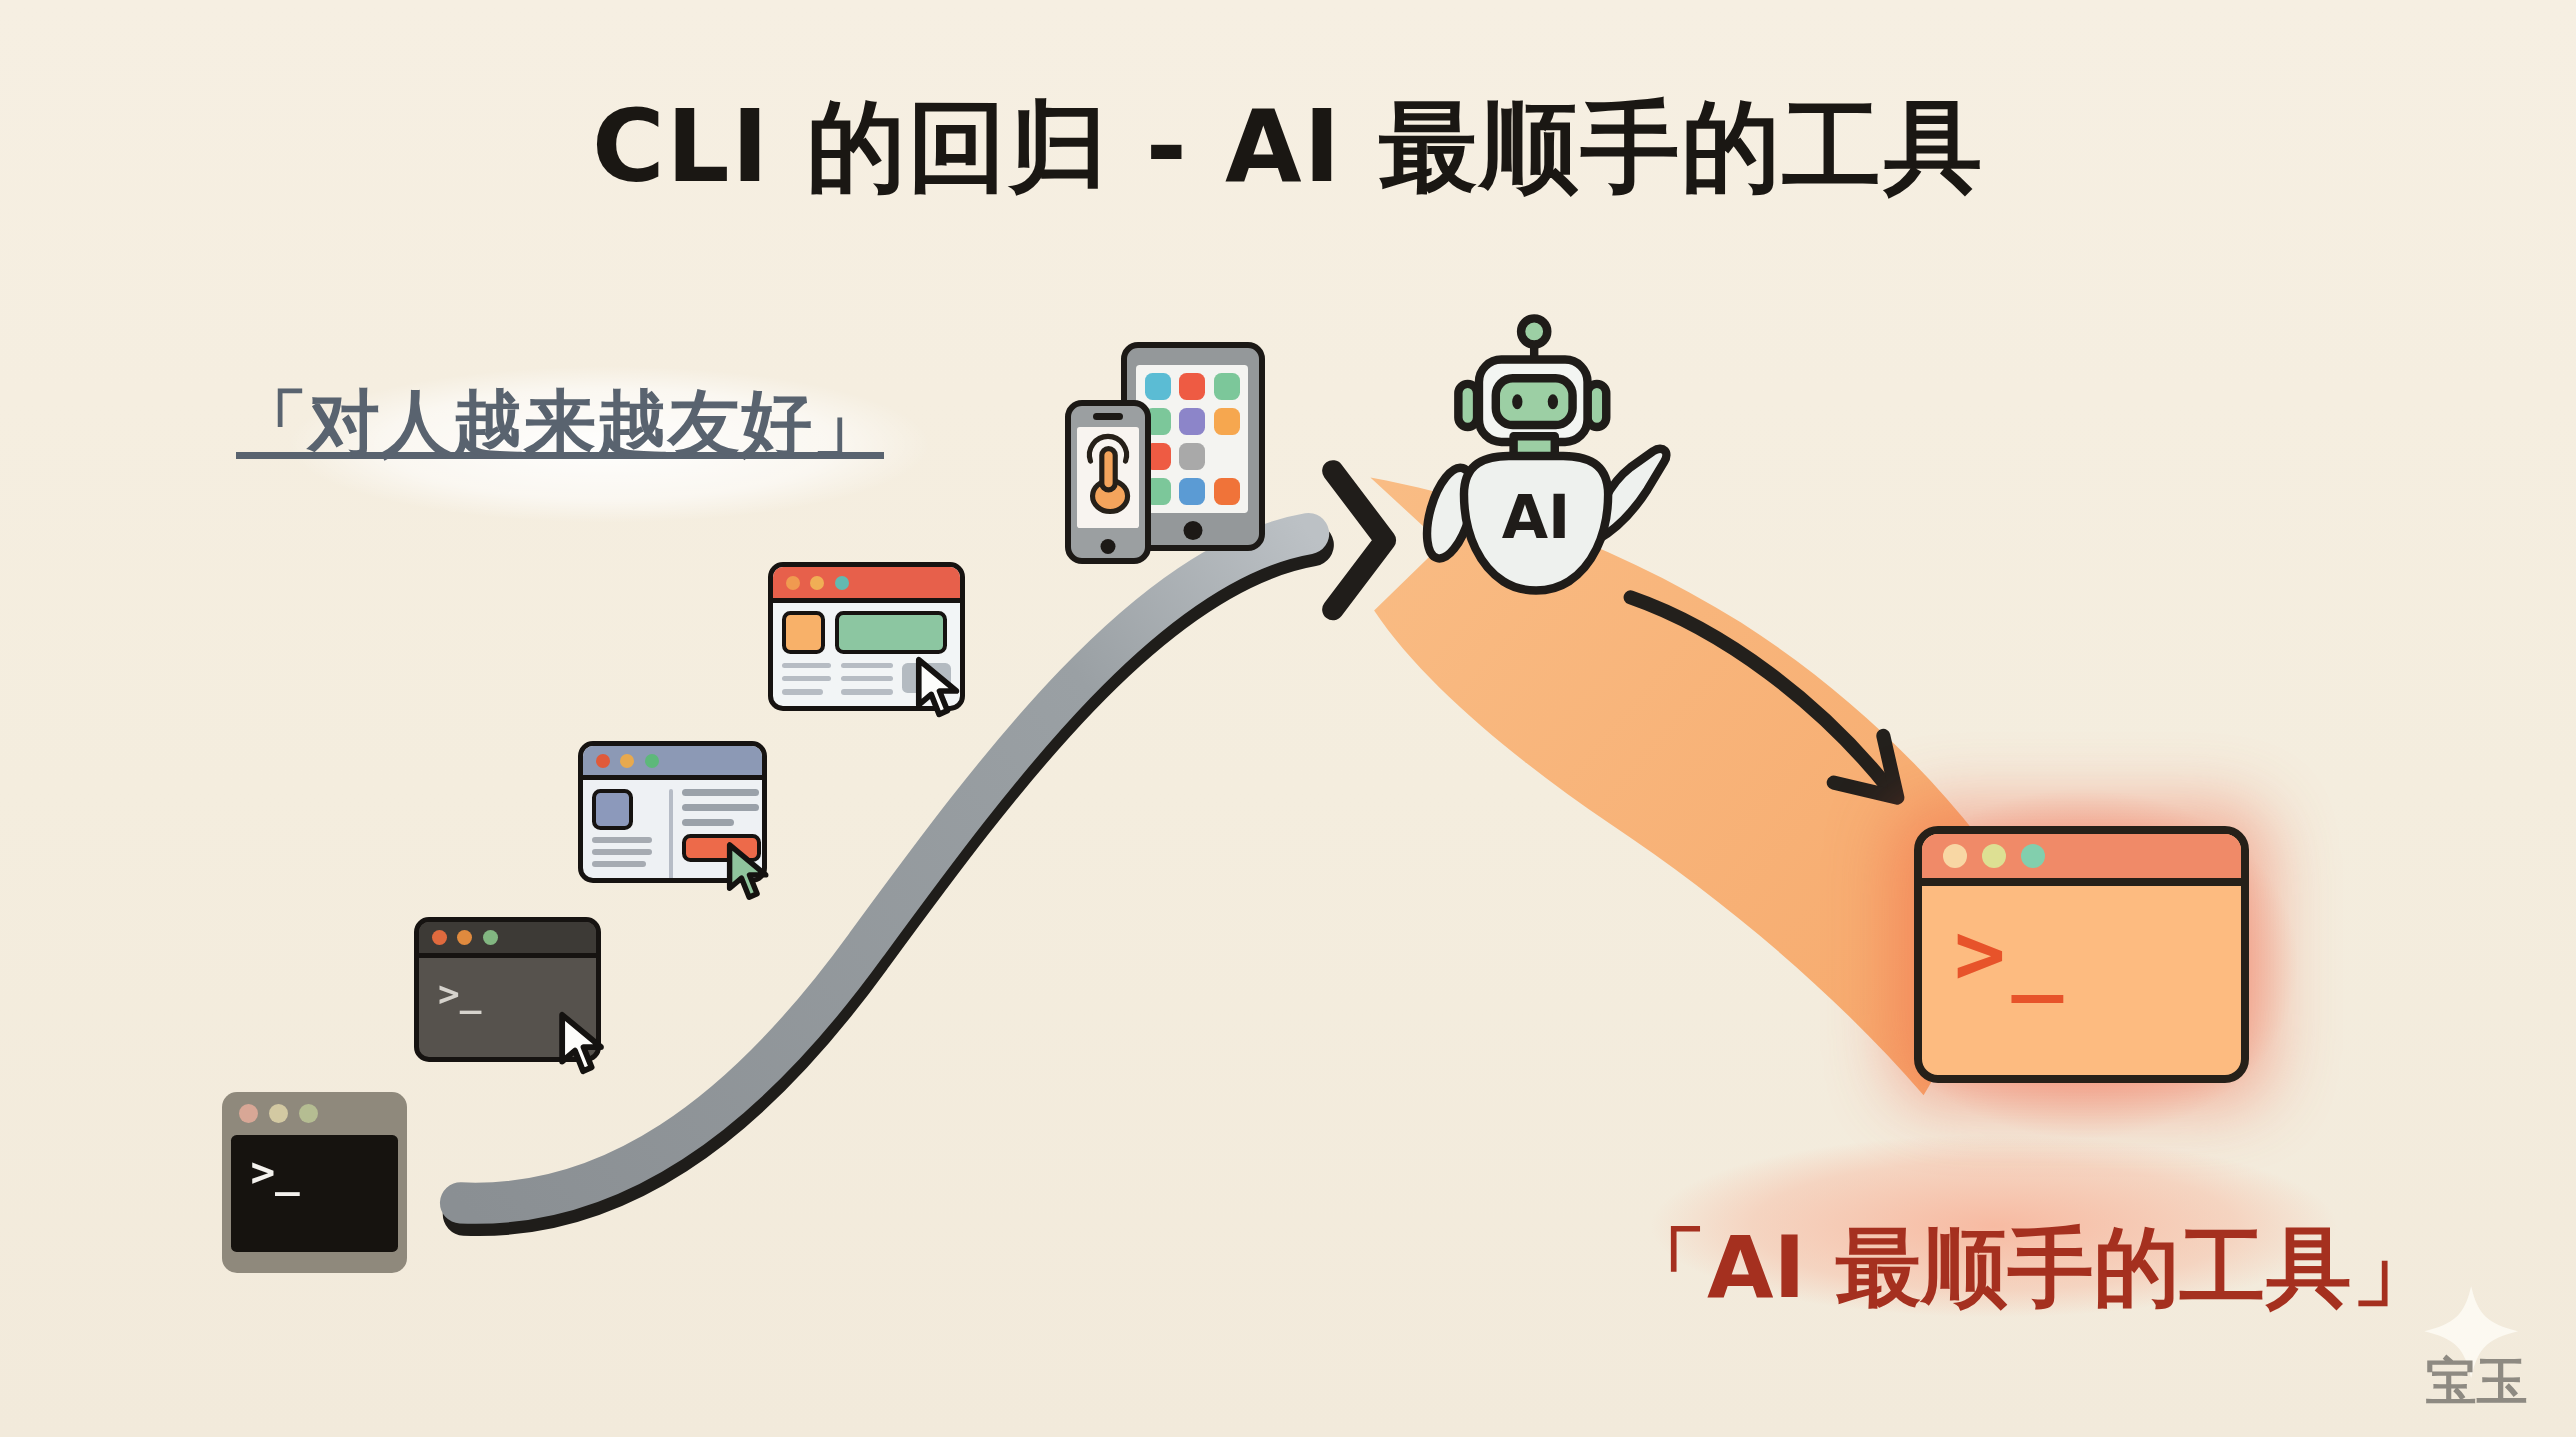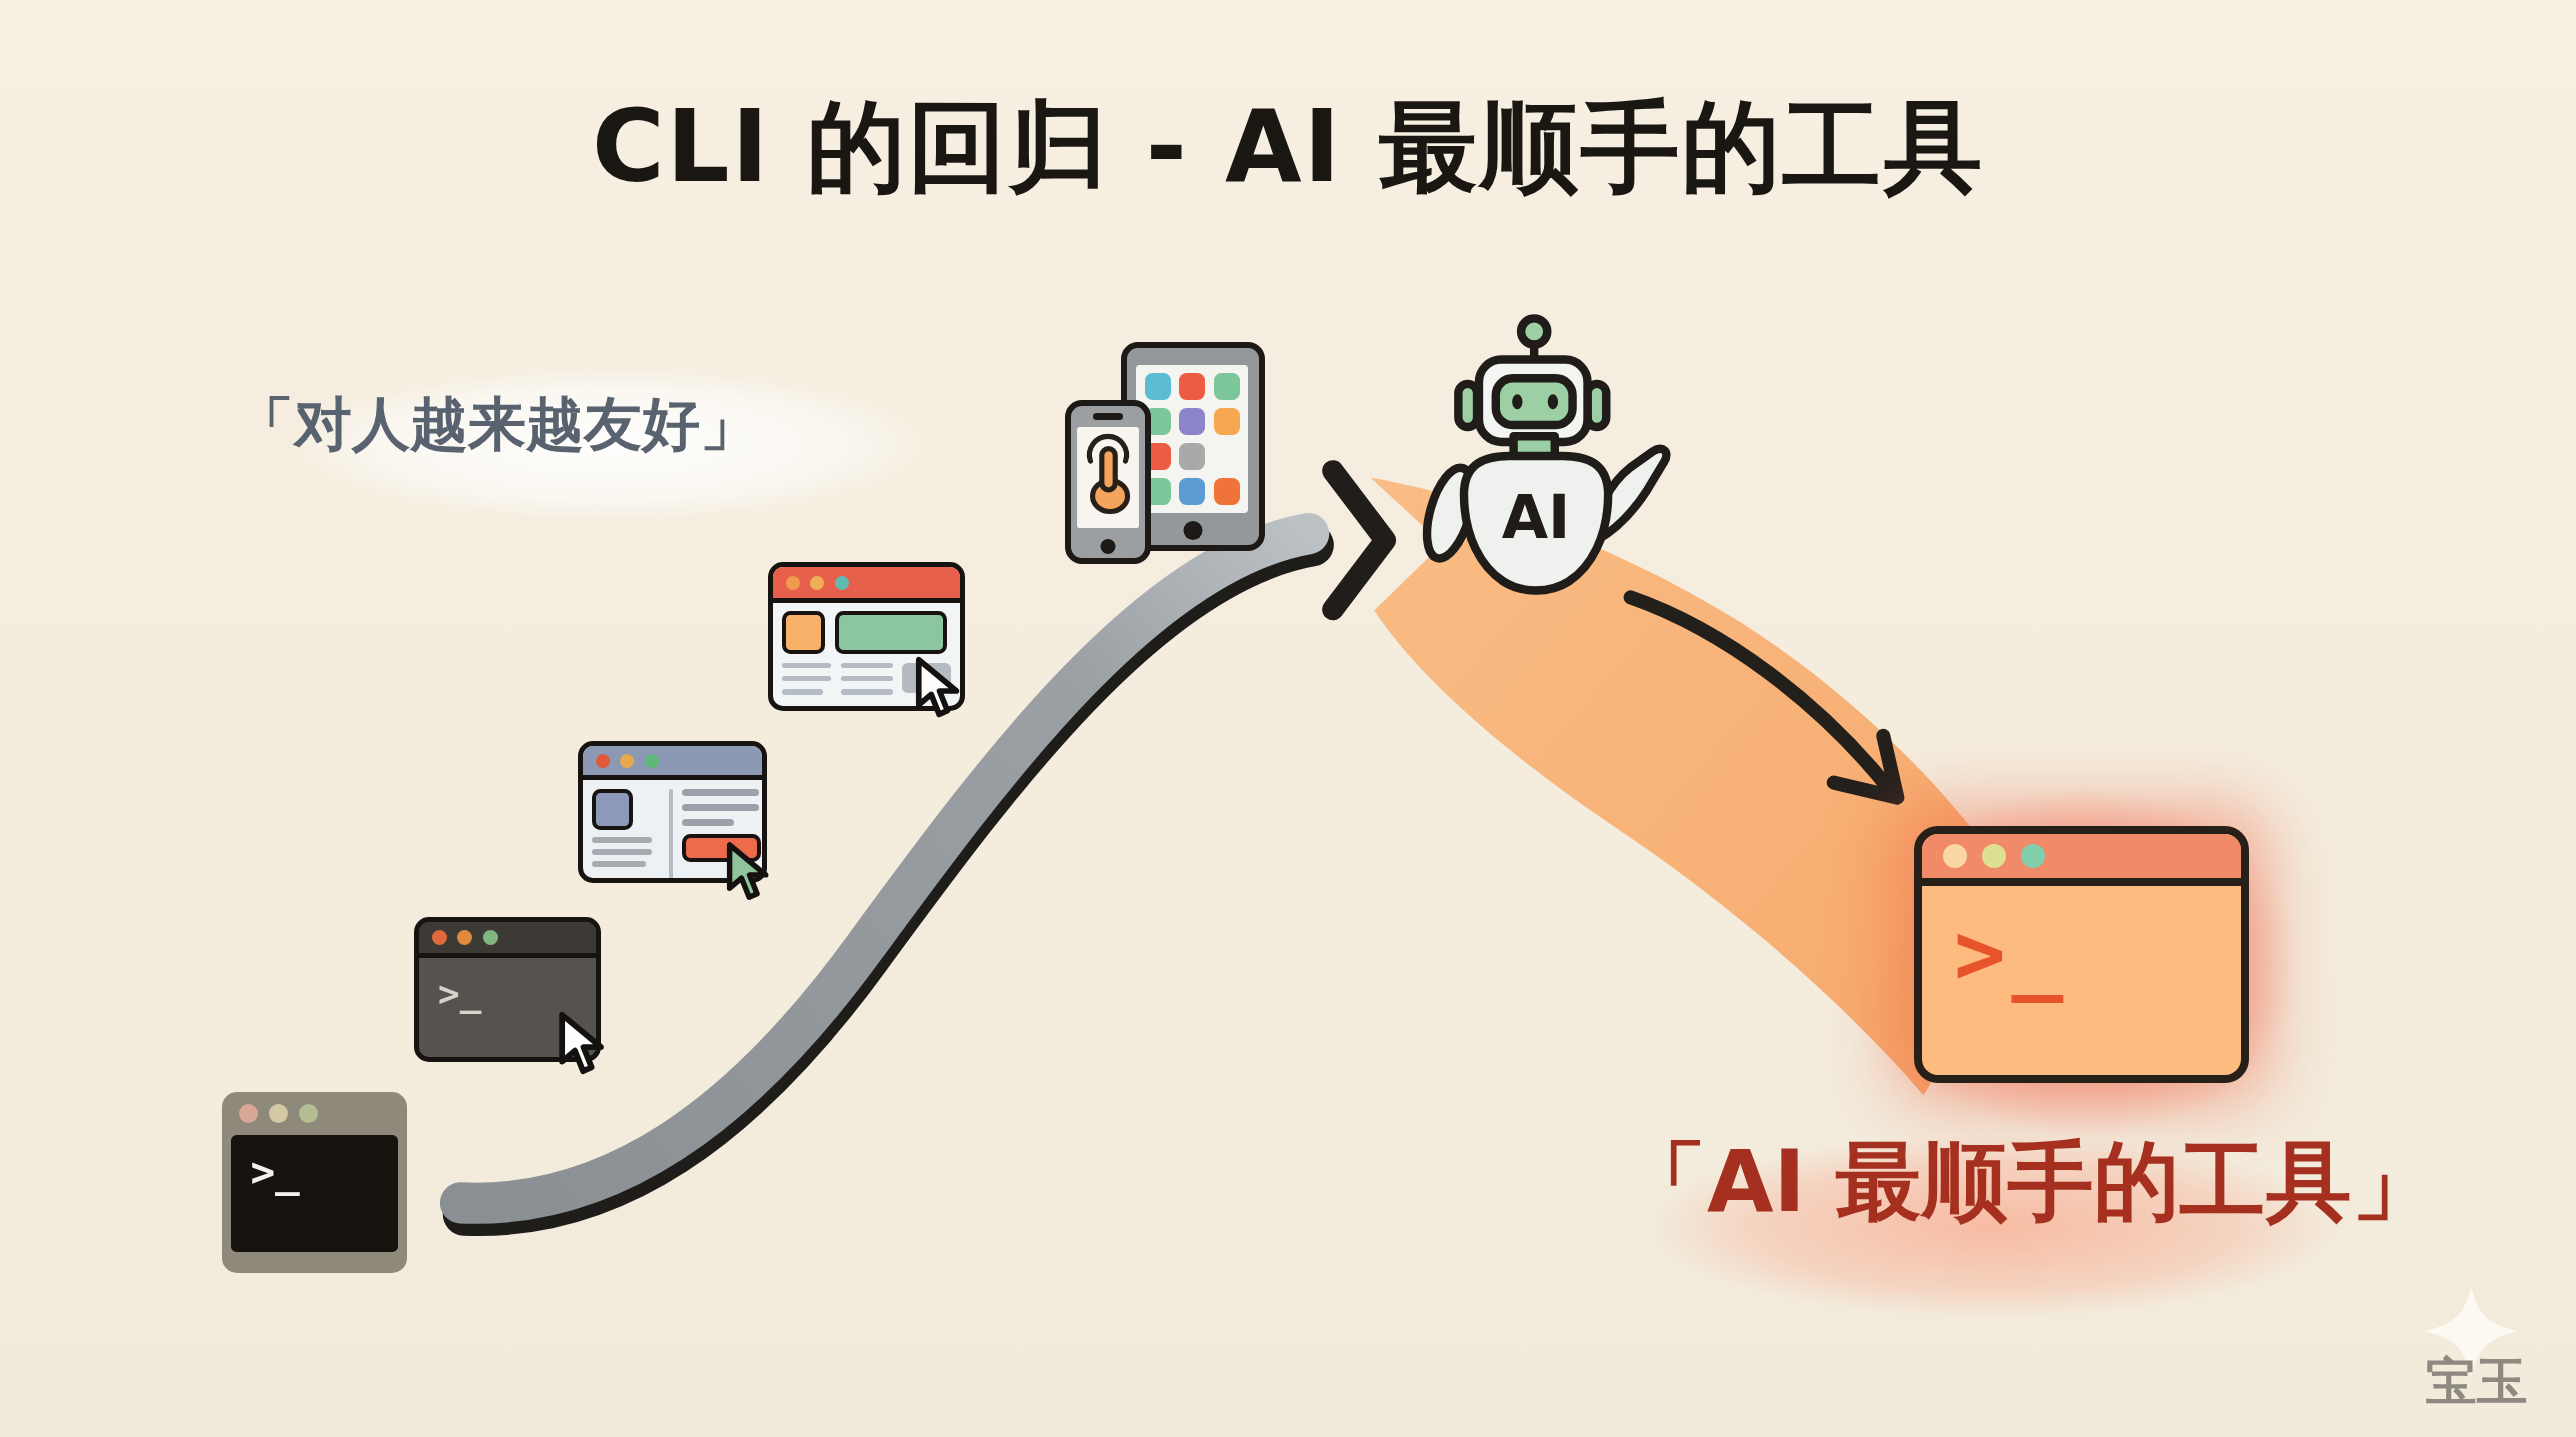--- a/index.html
+++ b/index.html
@@ -21,22 +21,22 @@
   .glow-terminal{
     left:1807px;top:739px;width:552px;height:449px;border-radius:50%;
     background:radial-gradient(closest-side,rgba(242,98,66,.50),rgba(242,98,66,.24) 55%,rgba(242,98,66,0) 78%);
   }
   
   .title{
     left:0;top:82px;width:2576px;text-align:center;
     font-size:99px;font-weight:bold;color:#1a1713;letter-spacing:1.9px;
   }
   .label{font-weight:bold;white-space:nowrap;}
-  .label-left{left:236px;top:386px;font-size:58px;color:#59636f;}
-  .label-right{left:1621px;top:1124px;font-size:86px;color:#a5301f;}
+  .label-left{left:236px;top:376px;font-size:72px;color:#59636f;text-decoration:underline;}
+  .label-right{left:1621px;top:1210px;font-size:86px;color:#a5301f;}
   .watermark-text{
     left:2378px;top:1348px;width:197px;text-align:center;
     font-size:51px;color:#8e8a82;font-weight:bold;
   }
   
   .win{border:5.6px solid #161311;border-radius:15px;box-sizing:border-box;overflow:hidden;}
   .winbar{display:flex;align-items:center;gap:10.3px;padding-left:13px;box-sizing:border-box;border-bottom:5.6px solid #161311;}
   .dot{border-radius:50%;flex:0 0 auto;}
   .line{border-radius:3.7px;}
   

